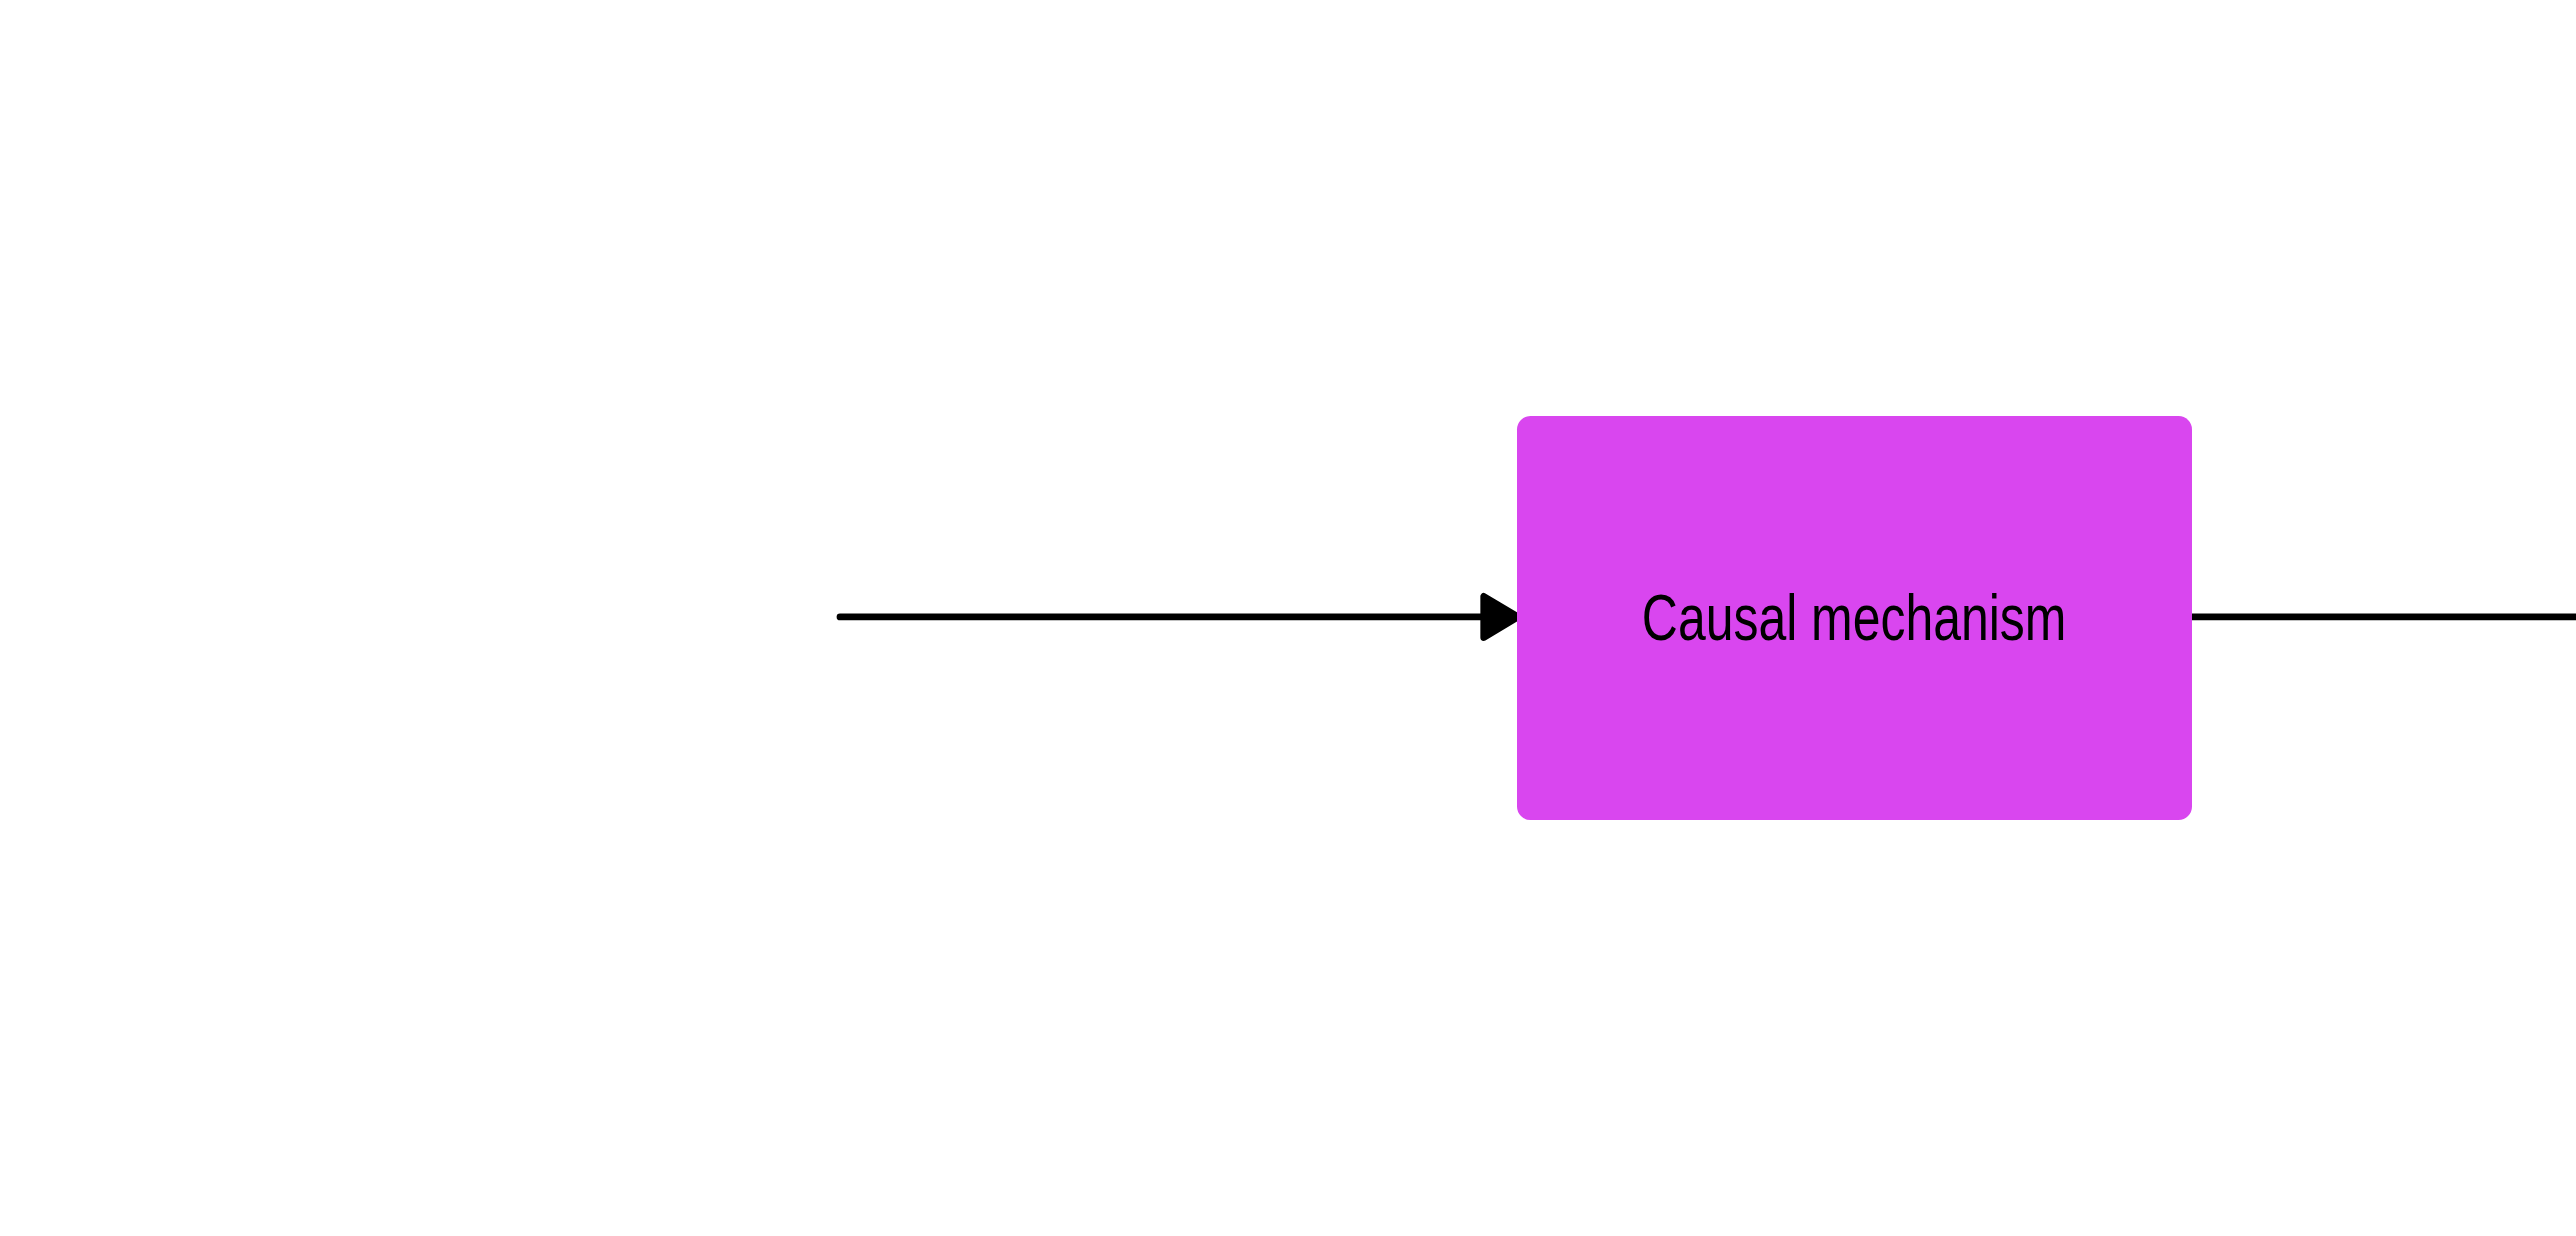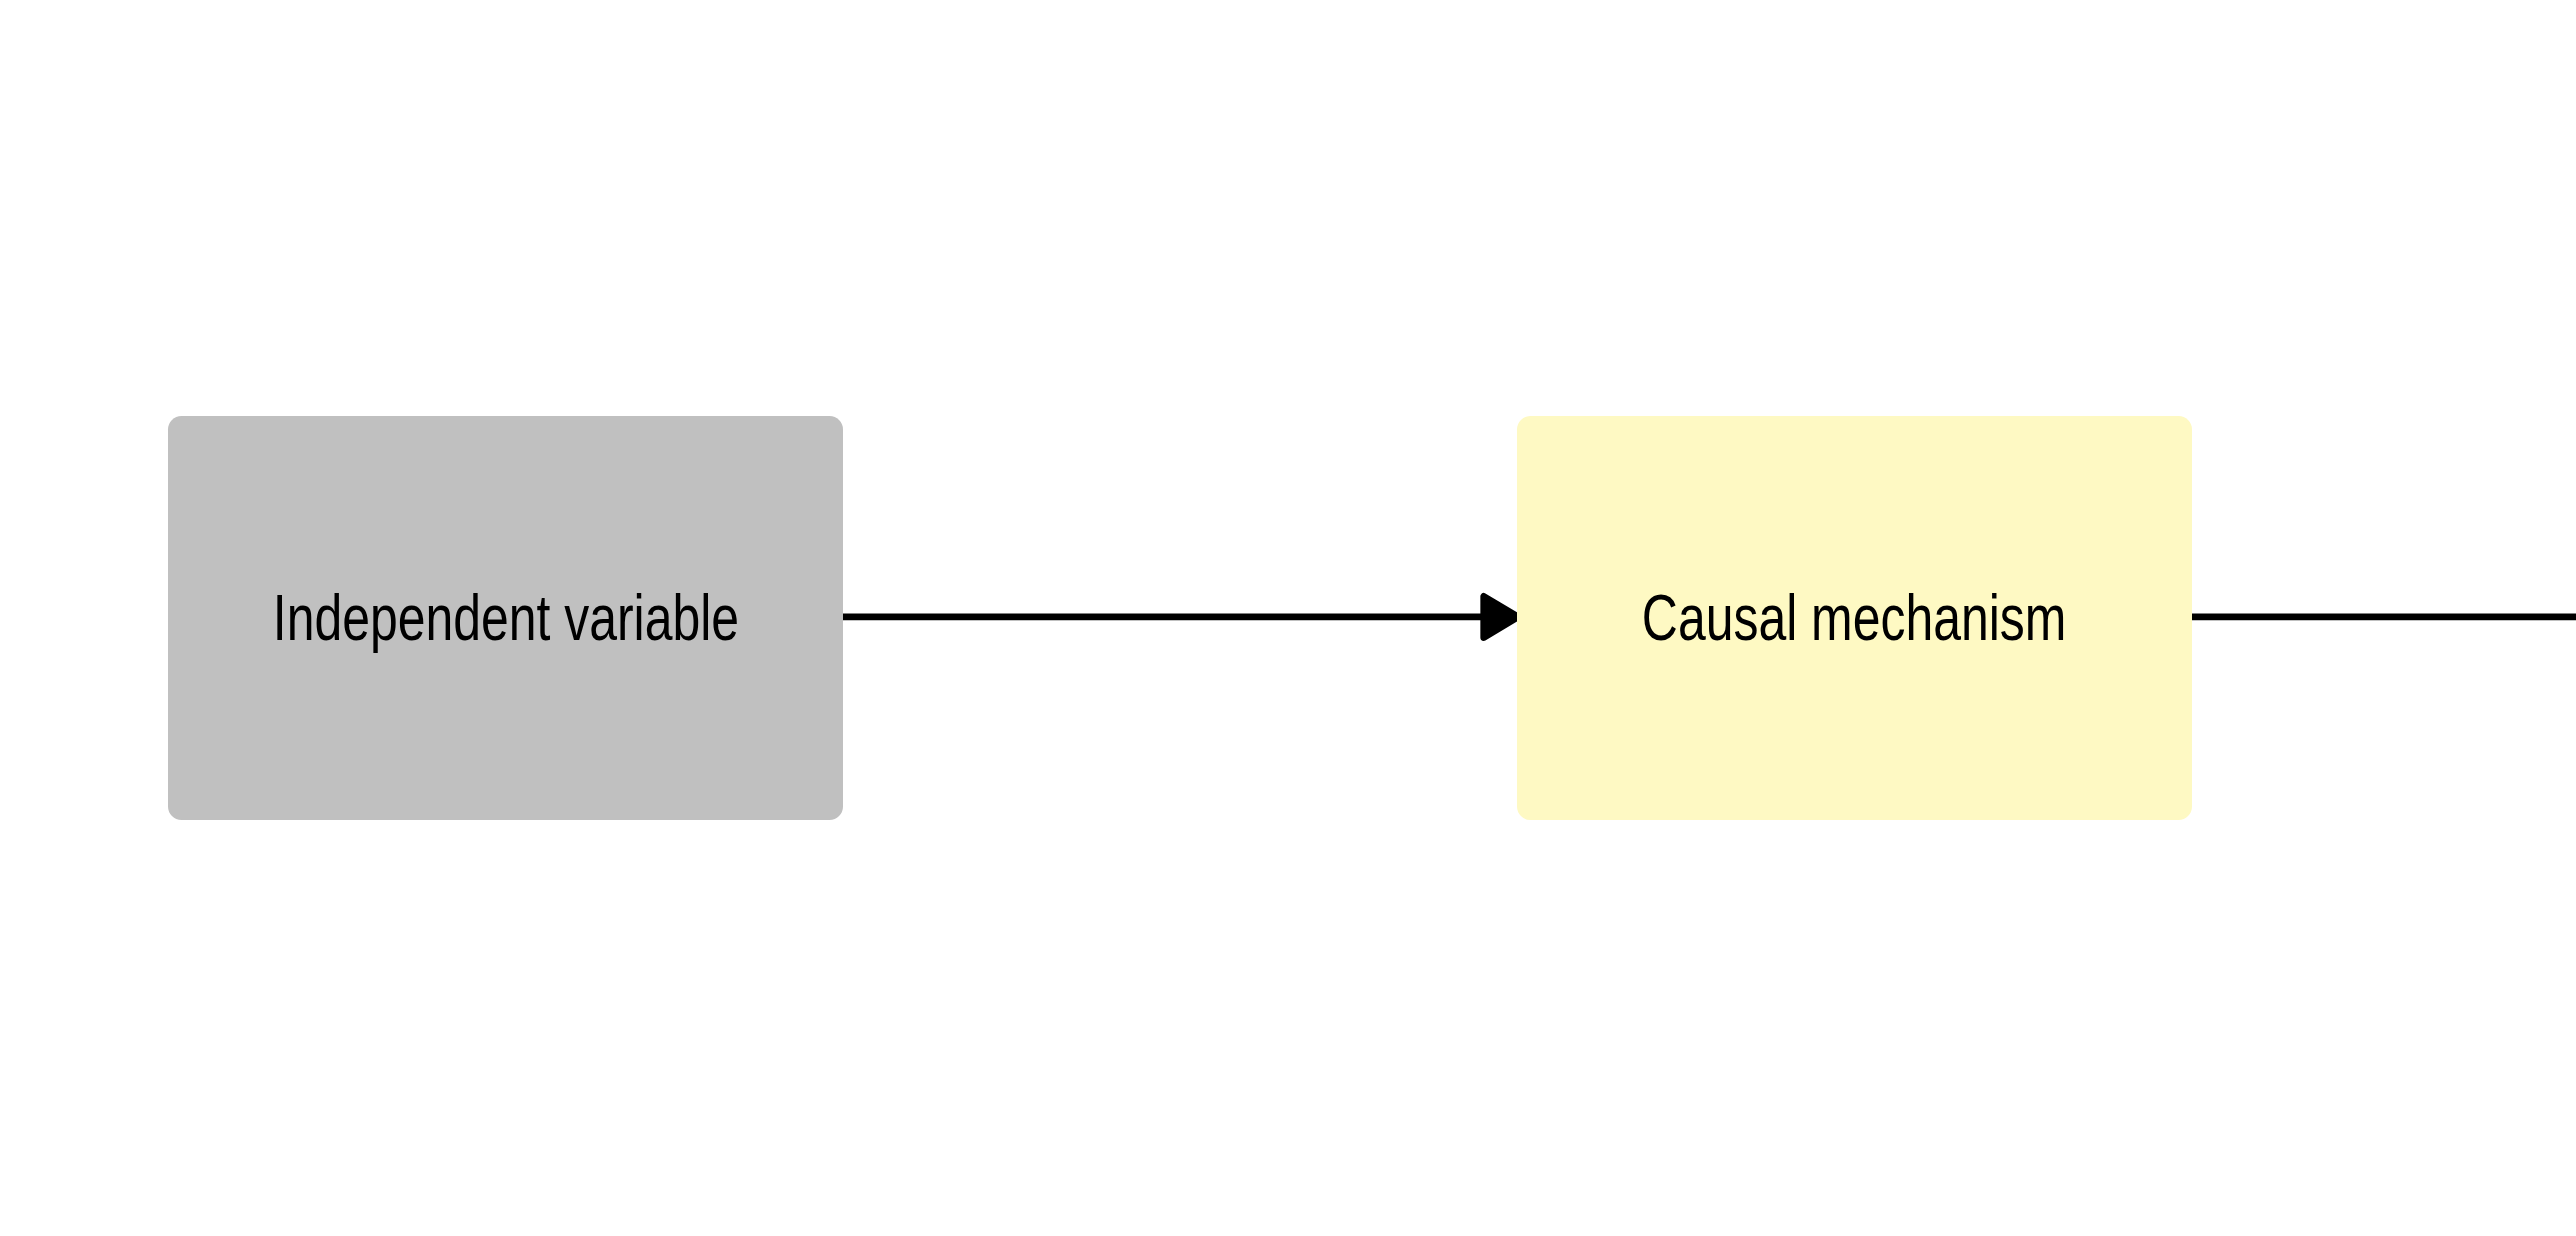--- a/index.html
+++ b/index.html
@@ -60,22 +60,19 @@
       <path d="M 2880 1158 L 2880 1238 L 2947 1198 Z" fill="#000000" stroke="#000000" stroke-width="13" stroke-linejoin="round"></path>
     </g>
 
     <g>
       <line x1="4248" y1="1198" x2="5497" y2="1198" stroke="#000000" stroke-width="13" stroke-linecap="round"></line>
       <path d="M 5497 1158 L 5497 1238 L 5564 1198 Z" fill="#000000" stroke="#000000" stroke-width="13" stroke-linejoin="round"></path>
     </g>
 
   </svg>
 
-  <div class="node-box" id="node-1" style="background-color: rgb(192, 192, 192);">
-    <span class="node-label" style="color: rgb(0, 0, 0);">Independent variable</span>
-  </div>
 
-  <div class="node-box" id="node-2" style="background-color: #fef9c3;">
+  <div class="node-box" id="node-2" style="background-color: #d946ef;">
     <span class="node-label" style="color: rgb(0, 0, 0);">Causal mechanism</span>
   </div>
 
 </div>
 
 
 </body></html>

